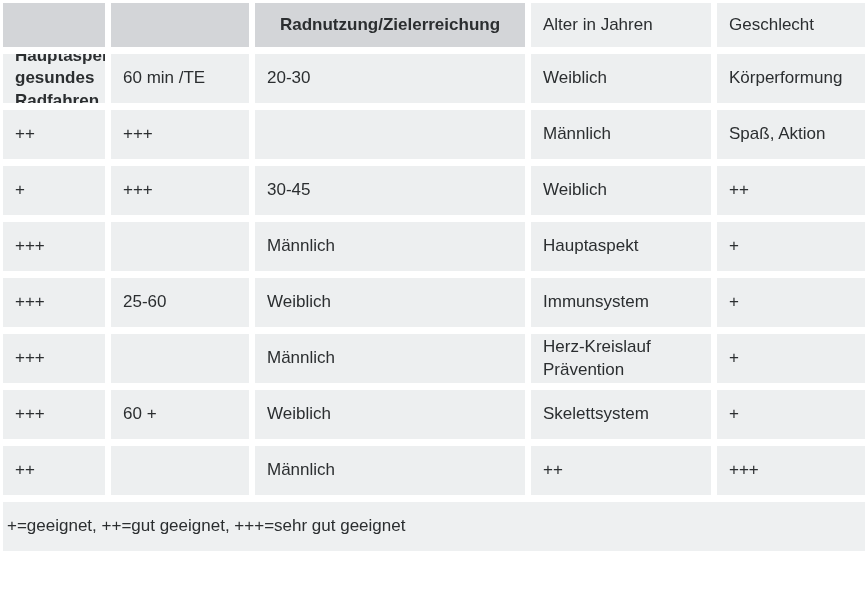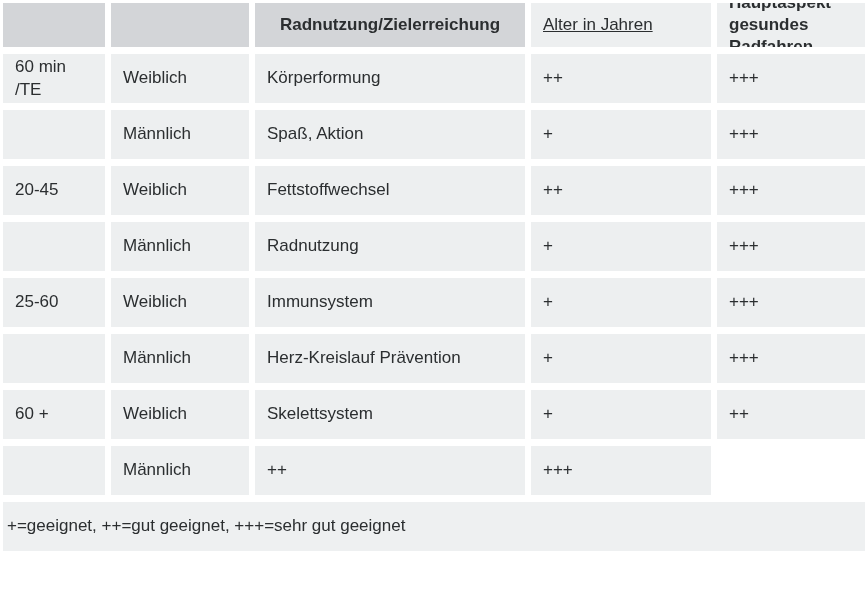--- a/index.html
+++ b/index.html
@@ -42,21 +42,20 @@
   .h {
     background: #d3d5d8;
     font-weight: bold;
   }
   .h > span {
     text-align: center;
     line-height: 1.25;
   }
   .age-head > span {
     text-align: justify;
-    text-decoration: underline;
   }
   .aspect-head > span {
     max-width: 182px;
     font-weight: bold;
   }
   .foot {
     grid-column: 1 / -1;
     background: #eef0f1;
     padding: 0 4px;
   }
@@ -73,28 +72,34 @@
     <div class="c h">
         <span></span>
       </div>
     <div class="c h">
         <span>Radnutzung/Zielerreichung</span>
       </div>
 
     <div class="c age-head">
         <span>Alter in Jahren</span>
       </div>
+    <div class="c">
+        <span>Geschlecht</span>
+      </div>
     <div class="c aspect-head">
         <span>Hauptaspekt gesundes Radfahren</span>
       </div>
     <div class="c">
         <span>60 min /TE</span>
       </div>
 
     <div class="c">
+        <span>20-30</span>
+      </div>
+    <div class="c">
         <span>Weiblich</span>
       </div>
     <div class="c">
         <span>Körperformung</span>
       </div>
     <div class="c">
         <span>++</span>
       </div>
     <div class="c">
         <span>+++</span>
@@ -110,43 +115,40 @@
         <span>Spaß, Aktion</span>
       </div>
     <div class="c">
         <span>+</span>
       </div>
     <div class="c">
         <span>+++</span>
       </div>
 
     <div class="c">
-        <span>20-45</span>
-      </div>
-    <div class="c">
-        <span>Weiblich</span>
-      </div>
-    <div class="c">
-        <span>Fettstoffwechsel</span>
-      </div>
-    <div class="c">
-        <span>++</span>
-      </div>
-    <div class="c">
-        <span>+++</span>
-      </div>
-
-    <div class="c">
-        <span></span>
-      </div>
-    <div class="c">
-        <span>Männlich</span>
-      </div>
-    <div class="c">
-        <span>Radnutzung</span>
+        <span>30-45</span>
+      </div>
+    <div class="c">
+        <span>Weiblich</span>
+      </div>
+    <div class="c">
+        <span>++</span>
+      </div>
+    <div class="c">
+        <span>+++</span>
+      </div>
+
+    <div class="c">
+        <span></span>
+      </div>
+    <div class="c">
+        <span>Männlich</span>
+      </div>
+    <div class="c">
+        <span>Hauptaspekt</span>
       </div>
     <div class="c">
         <span>+</span>
       </div>
     <div class="c">
         <span>+++</span>
       </div>
 
     <div class="c">
         <span>25-60</span>

